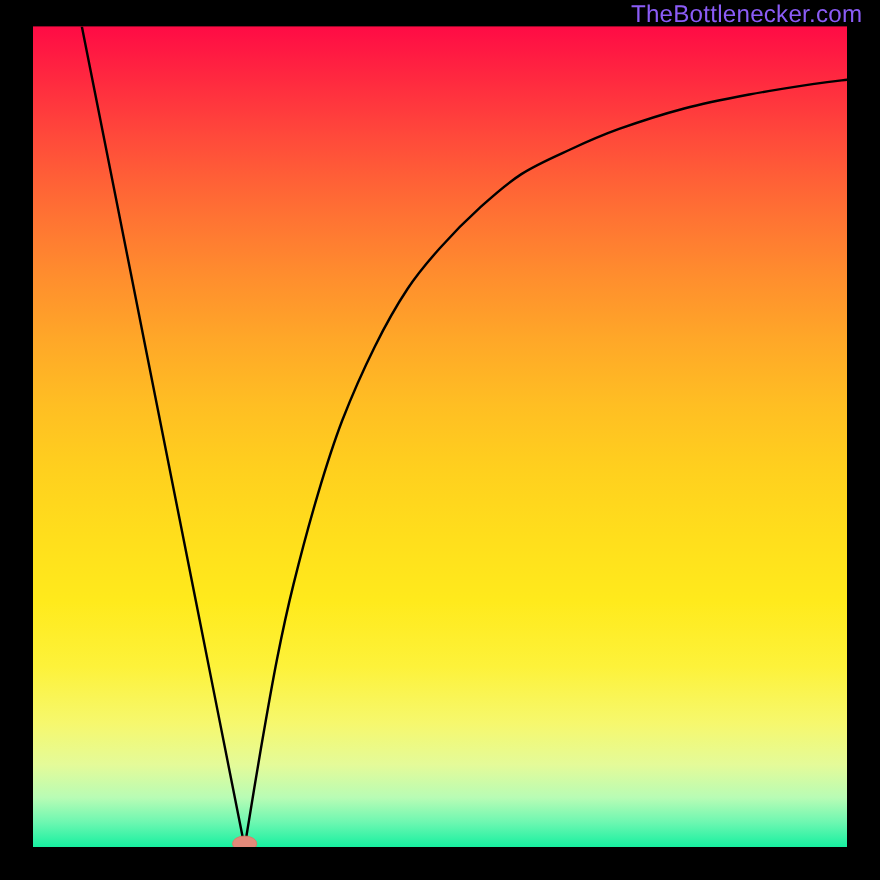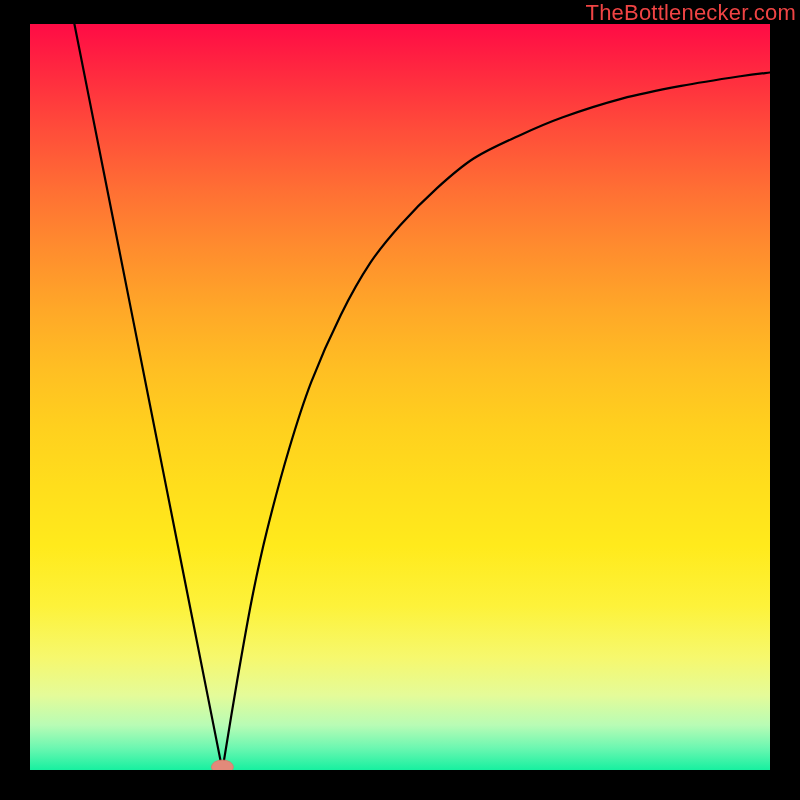--- a/index.html
+++ b/index.html
@@ -13,22 +13,22 @@
   }
   .frame {
     position: relative;
     width: 800px;
     height: 800px;
     background: #000;
   }
   .attribution {
     position: absolute;
     top: 0;
-    right: 4px;
-    color: #ef4444;
+    right: 16px;
+    color: #8b5cf6;
     font-size: 22px;
     font-weight: 500;
     letter-spacing: 0.2px;
     z-index: 10;
   }
   .plot-area {
     position: absolute;
     left: 30px;
     top: 24px;
     width: 740px;

